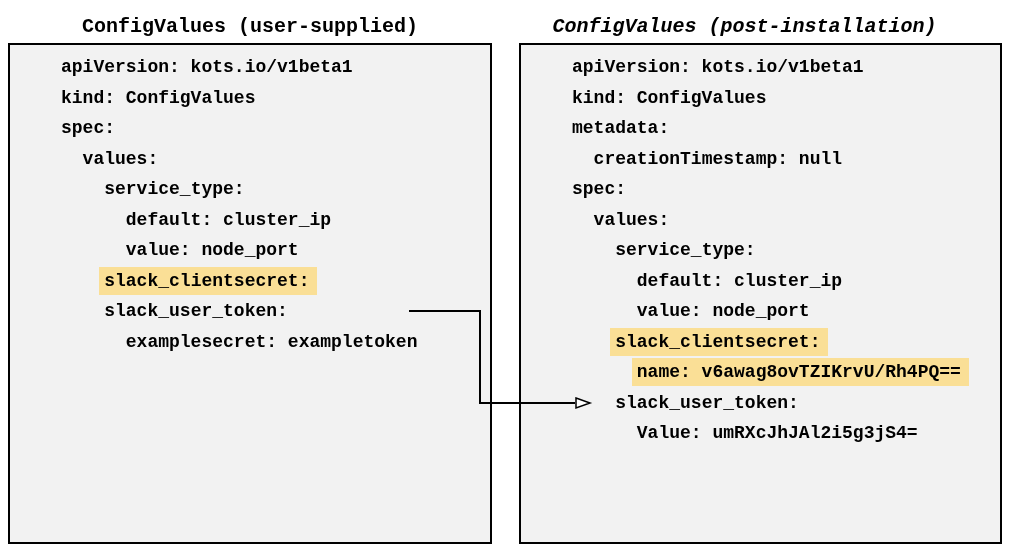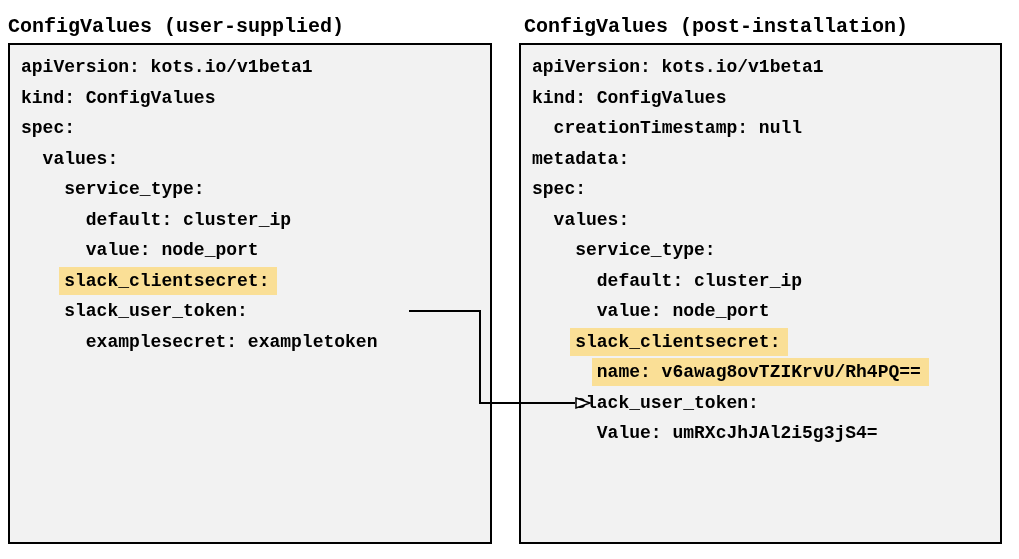--- a/index.html
+++ b/index.html
@@ -14,36 +14,38 @@
     position:relative;
     width:1019px;height:559px;
     background:var(--page-bg);
     overflow:hidden;
     font-family:"Liberation Mono","DejaVu Sans Mono",monospace;
     color:var(--text);
   }
   .panel-title{
     position:absolute;
     top:14px;height:26px;line-height:26px;
+    text-align:center;
     font-weight:bold;font-size:20px;
     white-space:pre;
   }
   #title-left{left:8px;width:484px;}
-  #title-right{left:524px;width:483px;}
+  #title-right{left:503px;width:483px;font-style:italic;}
   .panel{
     position:absolute;
     top:43px;height:501px;width:484px;
     box-sizing:border-box;
     background:var(--panel-bg);
     border:2px solid var(--panel-border);
   }
   #panel-left{left:8px;}
   #panel-right{left:519px;width:483px;}
   .code{
     padding:7px 4px 0 11px;
+    margin-left:40px;
   }
   .code-line{
     height:30.5px;line-height:30.5px;
     font-size:18px;font-weight:bold;
     white-space:pre;
   }
   .hl{
     background:var(--highlight);
     padding:4px 8px 4px 5px;
     margin-left:-5px;
@@ -74,22 +76,22 @@
         <div class="code-line">    <span class="hl">slack_clientsecret:</span></div>
         <div class="code-line">    <span>slack_user_token:</span></div>
         <div class="code-line">      <span>examplesecret: exampletoken</span></div>
       </div>
   </div>
 
   <div id="panel-right" class="panel">
     <div class="code">
         <div class="code-line"><span>apiVersion: kots.io/v1beta1</span></div>
         <div class="code-line"><span>kind: ConfigValues</span></div>
+        <div class="code-line"><span>metadata:</span></div>
         <div class="code-line">  <span>creationTimestamp: null</span></div>
-        <div class="code-line"><span>metadata:</span></div>
         <div class="code-line"><span>spec:</span></div>
         <div class="code-line">  <span>values:</span></div>
         <div class="code-line">    <span>service_type:</span></div>
         <div class="code-line">      <span>default: cluster_ip</span></div>
         <div class="code-line">      <span>value: node_port</span></div>
         <div class="code-line">    <span class="hl">slack_clientsecret:</span></div>
         <div class="code-line">      <span class="hl">name: v6awag8ovTZIKrvU/Rh4PQ==</span></div>
         <div class="code-line">    <span>slack_user_token:</span></div>
         <div class="code-line">      <span>Value: umRXcJhJAl2i5g3jS4=</span></div>
       </div>

